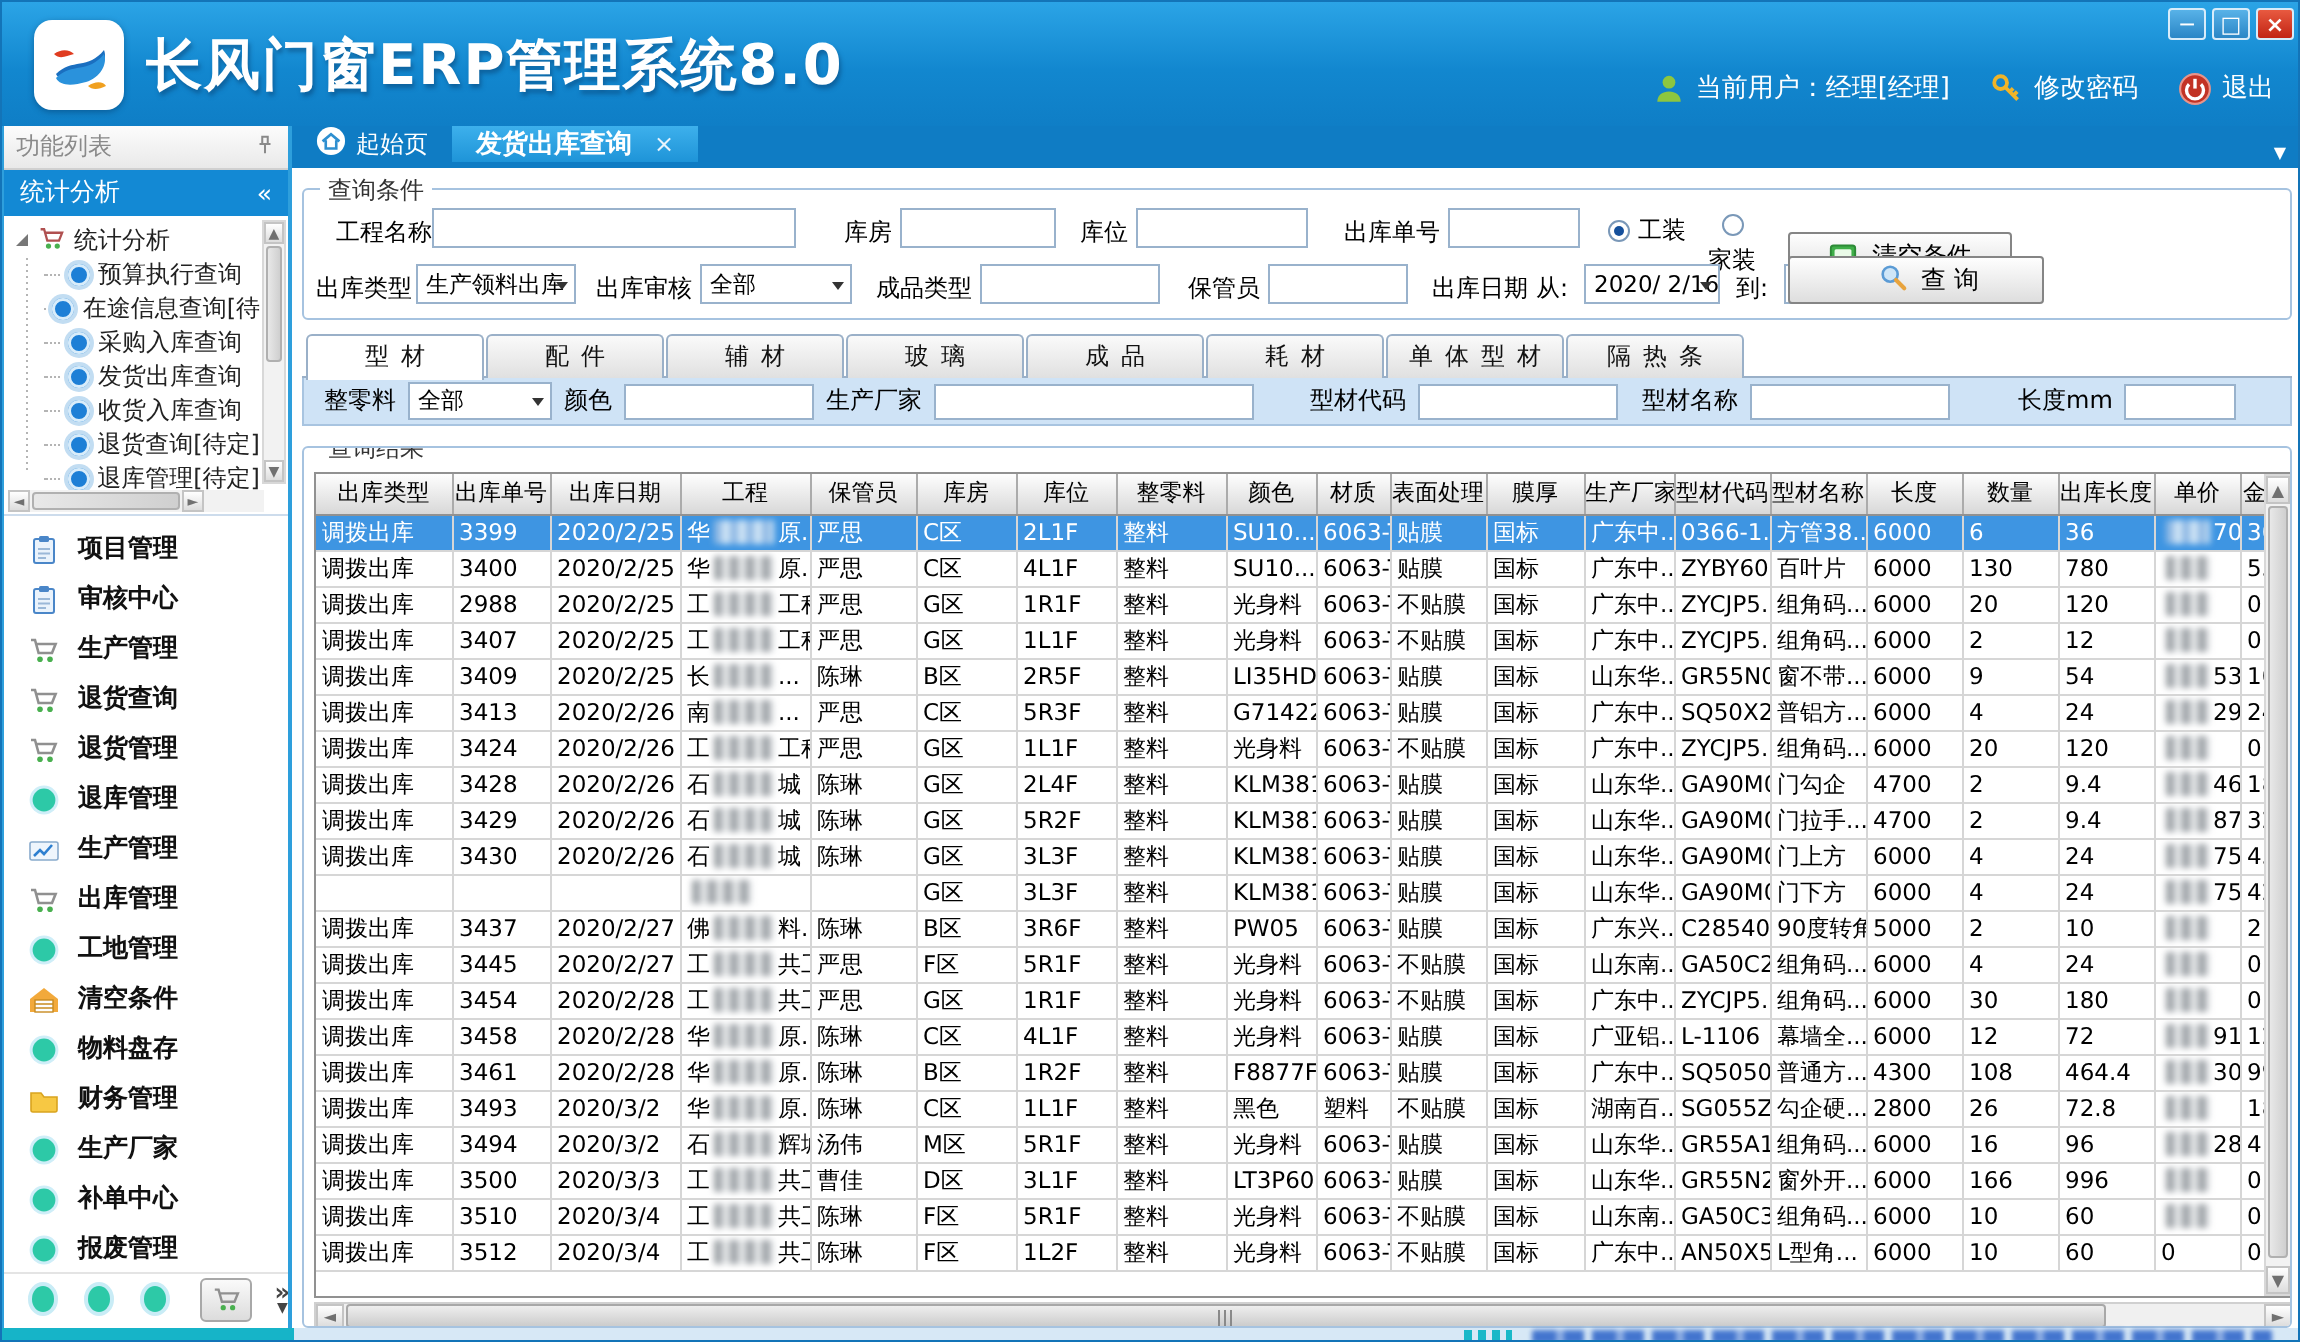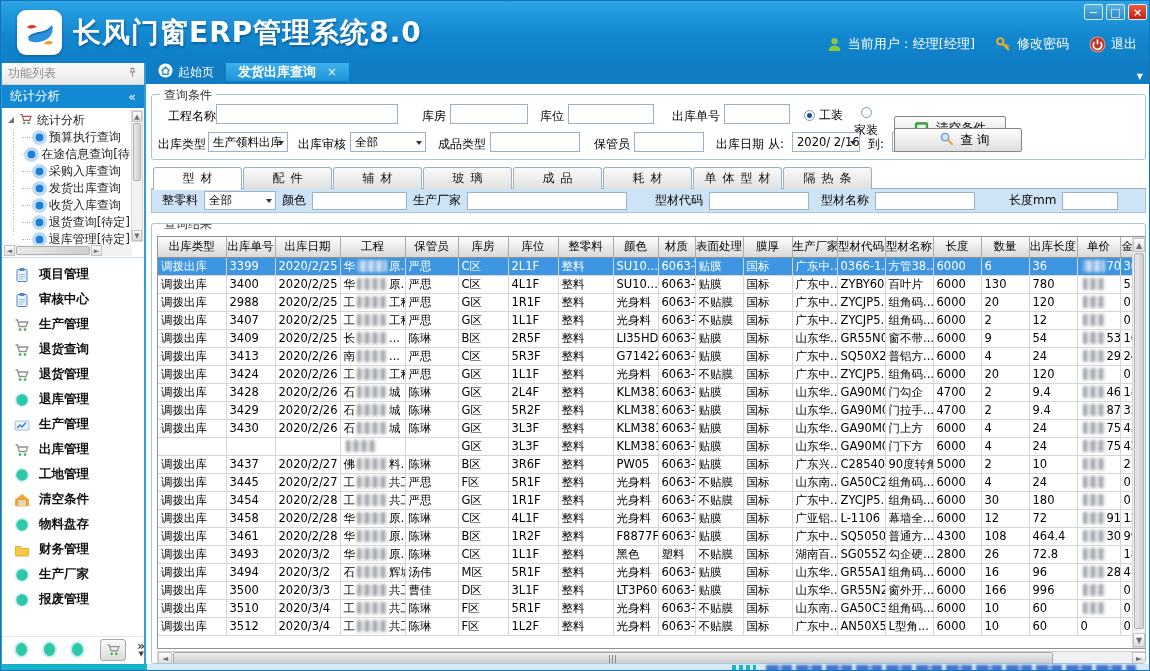--- a/index.html
+++ b/index.html
@@ -326,20 +326,27 @@
                 <path d="M1.5 4.5h5l1.5 2h6.5V13a1 1 0 0 1-1 1h-11a1 1 0 0 1-1-1z" fill="#f7c843" stroke="#d9a41f" stroke-width="0.8"></path>
               </svg></span>
             <span class="mi-label">财务管理</span>
           </div>
           <div class="module-item">
             <span class="mi-icon"><svg viewBox="0 0 16 16">
                 <circle cx="8" cy="8" r="7.2" fill="#cfeef8"></circle>
                 <circle cx="8" cy="8" r="5.7" fill="#2dc9a7"></circle>
               </svg></span>
             <span class="mi-label">生产厂家</span>
+          </div>
+          <div class="module-item">
+            <span class="mi-icon"><svg viewBox="0 0 16 16">
+                <circle cx="8" cy="8" r="7.2" fill="#cfeef8"></circle>
+                <circle cx="8" cy="8" r="5.7" fill="#2dc9a7"></circle>
+              </svg></span>
+            <span class="mi-label">补单中心</span>
           </div>
           <div class="module-item">
             <span class="mi-icon"><svg viewBox="0 0 16 16">
                 <circle cx="8" cy="8" r="7.2" fill="#cfeef8"></circle>
                 <circle cx="8" cy="8" r="5.7" fill="#2dc9a7"></circle>
               </svg></span>
             <span class="mi-label">报废管理</span>
           </div>
         </div>
       <div id="tray">

